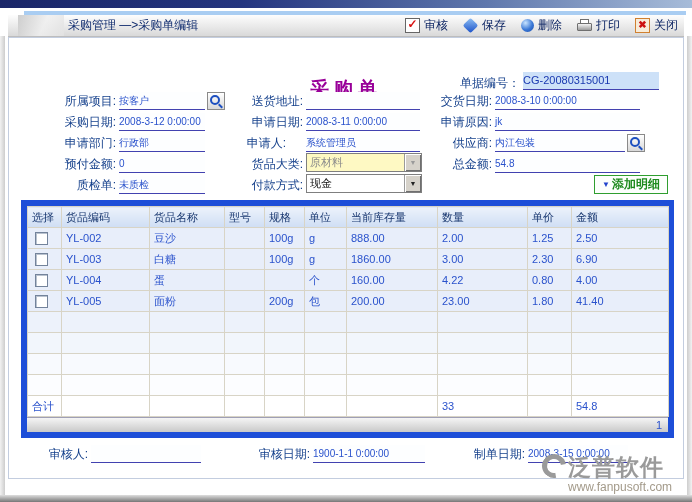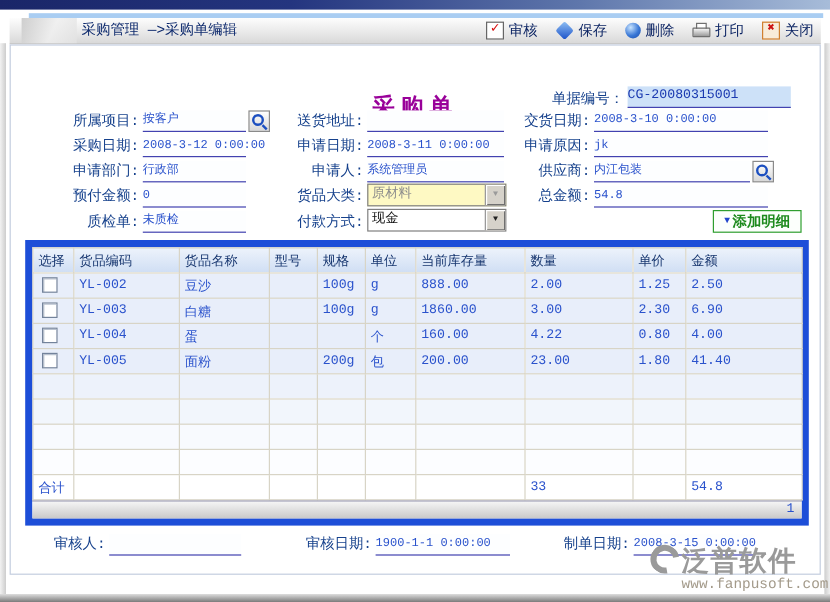--- a/index.html
+++ b/index.html
@@ -1,17 +1,17 @@
 <!DOCTYPE html>
 <html><head>
 <meta charset="utf-8">
 <style>
   html,body{margin:0;padding:0;background:#fff;}
   .window{position:relative;width:692px;height:502px;background:#fff;
-          font-family:Liberation Mono, monospace;font-size:12px;overflow:hidden;}
+          font-family:Liberation Sans, sans-serif;font-size:12px;overflow:hidden;}
   
   .top-strip{position:absolute;left:0;top:0;width:692px;height:8px;
     background:linear-gradient(to right,#1a2668,#24357f 35%,#5f77ac 70%,#a7bcd9 100%);}
   .blue-bar{position:absolute;left:24px;top:11px;width:662px;height:4px;background:#a9cdf2;}
   .toolbar{position:absolute;left:8px;top:15px;width:676px;height:21px;
     background:linear-gradient(#fdfdfd,#d9d9d9);border-bottom:1px solid #bdbdbd;}
   .crumb-decor{position:absolute;left:10px;top:0;width:46px;height:21px;
     background:linear-gradient(115deg,#c6c6c6,#efefef 55%,#e2e2e2);opacity:.85;}
   .breadcrumb{position:absolute;left:60px;top:0;line-height:21px;color:#0e2a6d;}
   .tb-buttons{position:absolute;right:6px;top:0;height:21px;display:flex;align-items:center;gap:15px;}
@@ -142,21 +142,21 @@
 
   <div class="fl" style="left:20px;top:113px;width:96px;">采购日期:</div>
   <div class="fv" style="left:119px;top:113px;width:86px;">2008-3-12 0:00:00</div>
   <div class="fl" style="left:230px;top:113px;width:73px;">申请日期:</div>
   <div class="fv" style="left:306px;top:113px;width:114px;">2008-3-11 0:00:00</div>
   <div class="fl" style="left:400px;top:113px;width:92px;">申请原因:</div>
   <div class="fv" style="left:495px;top:113px;width:145px;">jk</div>
 
   <div class="fl" style="left:20px;top:134px;width:96px;">申请部门:</div>
   <div class="fv" style="left:119px;top:134px;width:86px;">行政部</div>
-  <div class="fl" style="left:230px;top:134px;width:73px;">申请人:</div>
+  <div class="fl" style="left:230px;top:134px;width:73px;text-align:center;">申请人:</div>
   <div class="fv" style="left:306px;top:134px;width:114px;">系统管理员</div>
   <div class="fl" style="left:400px;top:134px;width:92px;">供应商:</div>
   <div class="fv" style="left:495px;top:134px;width:130px;">内江包装</div>
   <div class="mag-btn" style="left:627px;top:134px;">
     <span class="mag-lens"></span>
     <span class="mag-handle"></span>
   </div>
 
   <div class="fl" style="left:20px;top:155px;width:96px;">预付金额:</div>
   <div class="fv" style="left:119px;top:155px;width:86px;">0</div>

